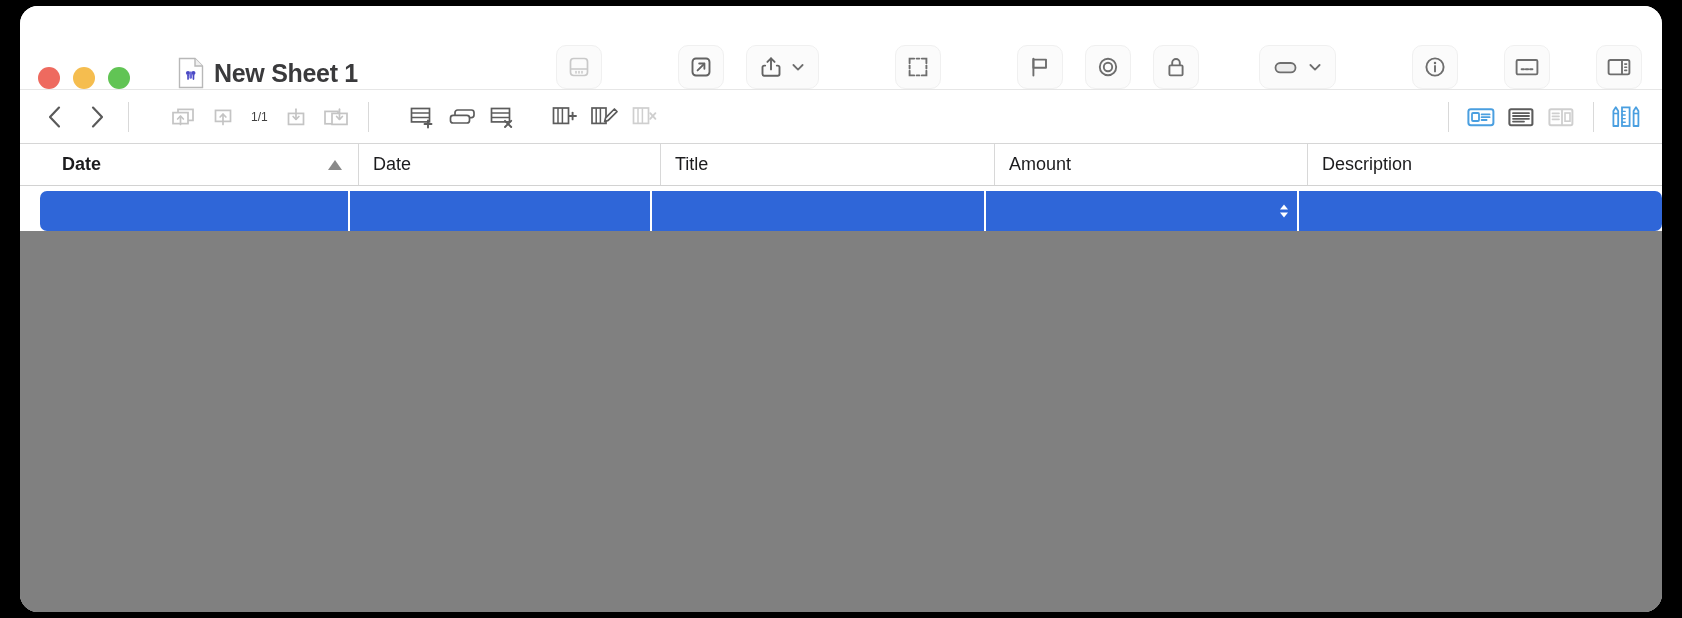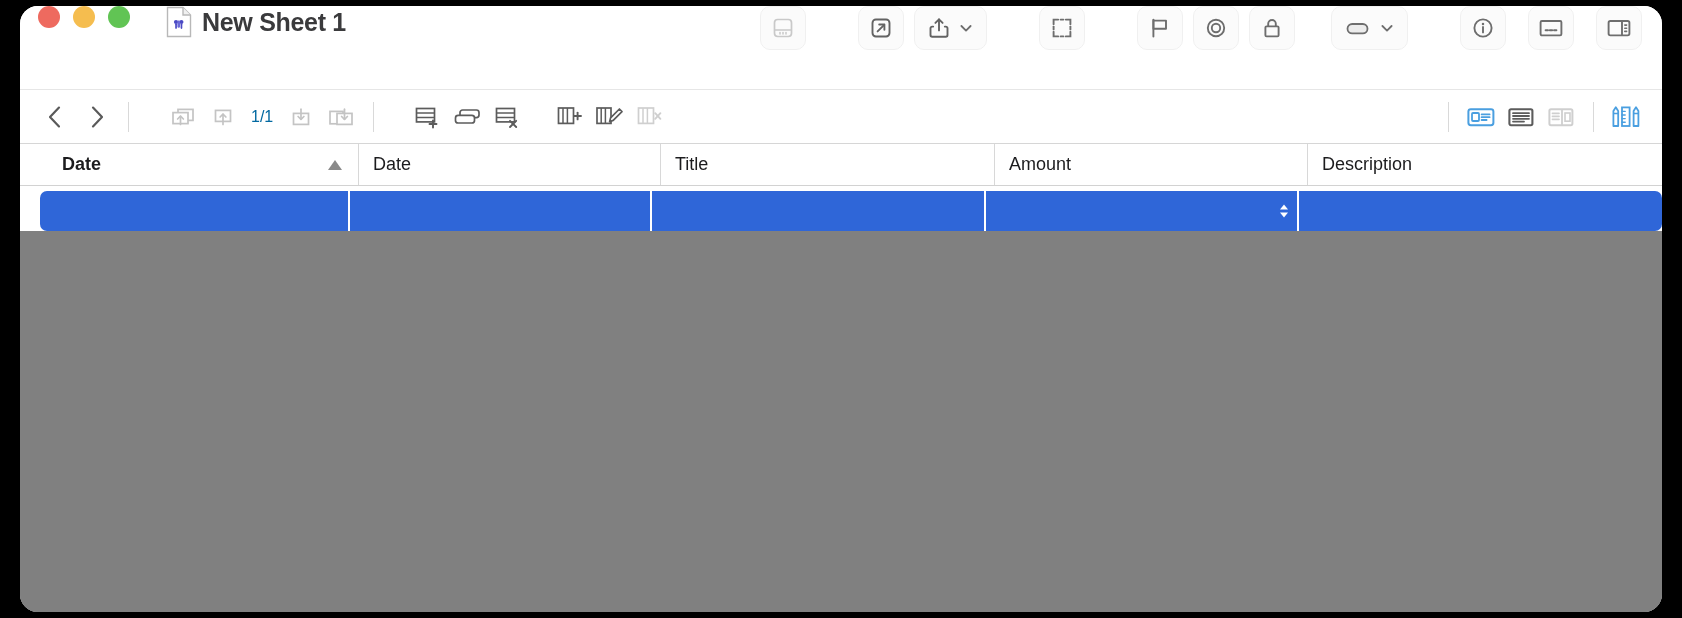--- a/index.html
+++ b/index.html
@@ -23,24 +23,25 @@
     overflow: hidden;
     display: flex;
     flex-direction: column;
   }
 
   
   .titlebar {
     height: 84px;
     background: #ffffff;
     display: flex;
-    align-items: flex-start;
+    align-items: flex-end;
     position: relative;
     flex: 0 0 auto;
     border-bottom: 1px solid #e6e6e6;
+    gap: 12px;
   }
 
   .traffic-lights {
     display: flex;
     gap: 13px;
     margin-left: 18px;
   }
   .tl { width: 22px; height: 22px; border-radius: 50%; }
   .tl.red    { background: #ee6a5f; }
   .tl.yellow { background: #f5bd4f; }
@@ -98,22 +99,22 @@
     width: 40px; height: 36px;
     display:flex; align-items:center; justify-content:center;
     cursor: default;
   }
   .st-sep {
     width: 1px; height: 30px;
     background: #d9d9d9;
     margin: 0 12px;
   }
   .page-ind {
-    font-size: 16px;
-    color: #0369a1;
+    font-size: 12px;
+    color: #404040;
     padding: 0 8px;
     white-space: nowrap;
   }
   .st-pad { width: 22px; }
 
   
   .table-area {
     flex: 1 1 auto;
     background: #808080;
     display: flex;

